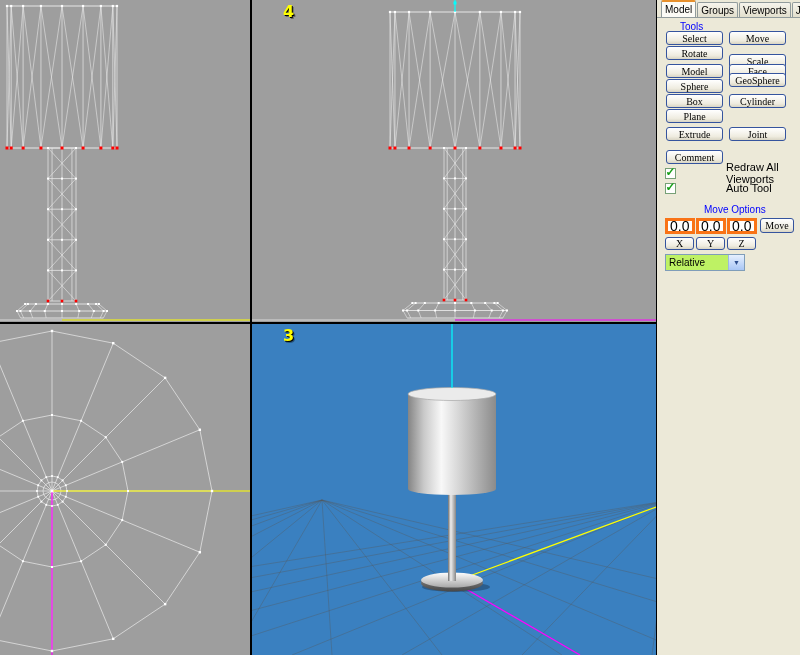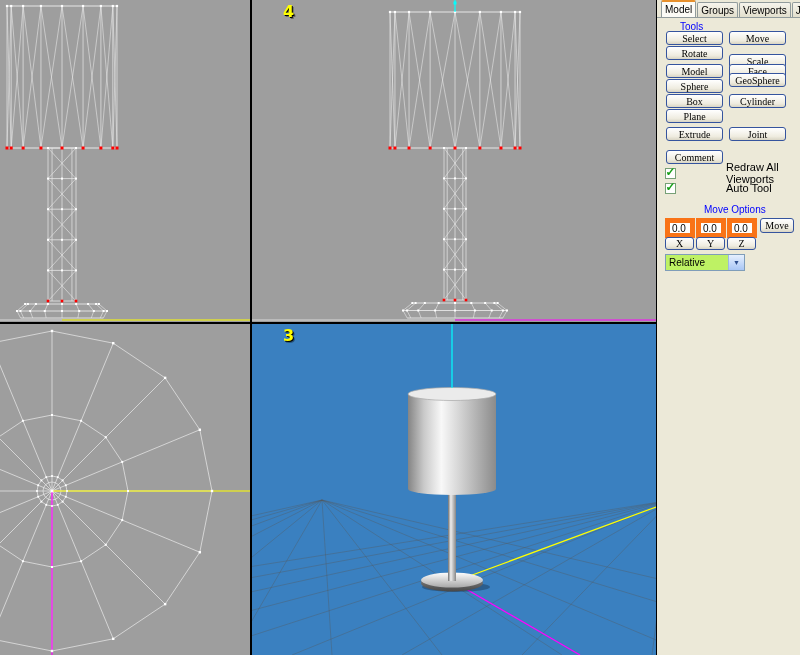--- a/index.html
+++ b/index.html
@@ -12,21 +12,21 @@
   .tab{font-size:10px;padding:2px 3px 1px;margin-right:1px;border:1px solid #919b9c;border-bottom:none;border-radius:2px 2px 0 0;background:linear-gradient(#f6f4ec,#e2dfcd);white-space:nowrap;cursor:default;}
   .tab.active{background:#fcfbf6;border-top:2px solid #e7902c;padding-bottom:2px;}
   .sectlabel{position:absolute;left:23px;font-size:10px;}
   .btn{position:absolute;width:57px;height:14px;border:1px solid #35549e;border-radius:3px;background:linear-gradient(#ffffff,#efece0 70%,#d9d5c4);font-size:10px;line-height:11px;text-align:center;box-sizing:border-box;font-family:Liberation Serif, serif;color:#000;padding:0;cursor:default;}
   .c1{left:9px}.c2{left:72px}
   .cbrow{position:absolute;left:8px;display:flex;align-items:center;gap:4px;height:12px;}
   .cbbox{width:11px;height:11px;background:#fff;border:1px solid #77a077;box-sizing:border-box;display:flex;align-items:center;justify-content:center;}
   .cbbox span{display:none;color:#17a017;font-size:12px;font-weight:bold;line-height:9px;position:relative;top:-1px;}
   .cbbox.on span{display:inline;}
   .cblabel{font-size:11px;padding-left:46px;}
-  .numfield{position:absolute;width:30px;height:15px;border:5px solid #f97316;background:#fff;font-size:10px;font-family:inherit;padding:5px 2px;box-sizing:border-box;}
+  .numfield{position:absolute;width:30px;height:15px;border:3px solid #f97316;background:#fff;font-size:14px;font-family:inherit;padding:5px 2px;box-sizing:border-box;}
   .axisbtn{width:29px;height:13px;}
   .dd{position:absolute;left:8px;top:254px;width:80px;height:17px;border:1px solid #7f9db9;background:#bef264;box-sizing:border-box;}
   .ddtext{position:absolute;left:3px;top:2px;font-size:10px;}
   .ddarrow{position:absolute;right:0;top:0;width:15px;height:100%;background:linear-gradient(#e6f0fe,#a9c6f5);border-left:1px solid #9db8e2;font-size:7px;color:#2c4d8e;display:flex;align-items:center;justify-content:center;}
 </style>
 </head>
 <body>
 
 <div id="app">
 

